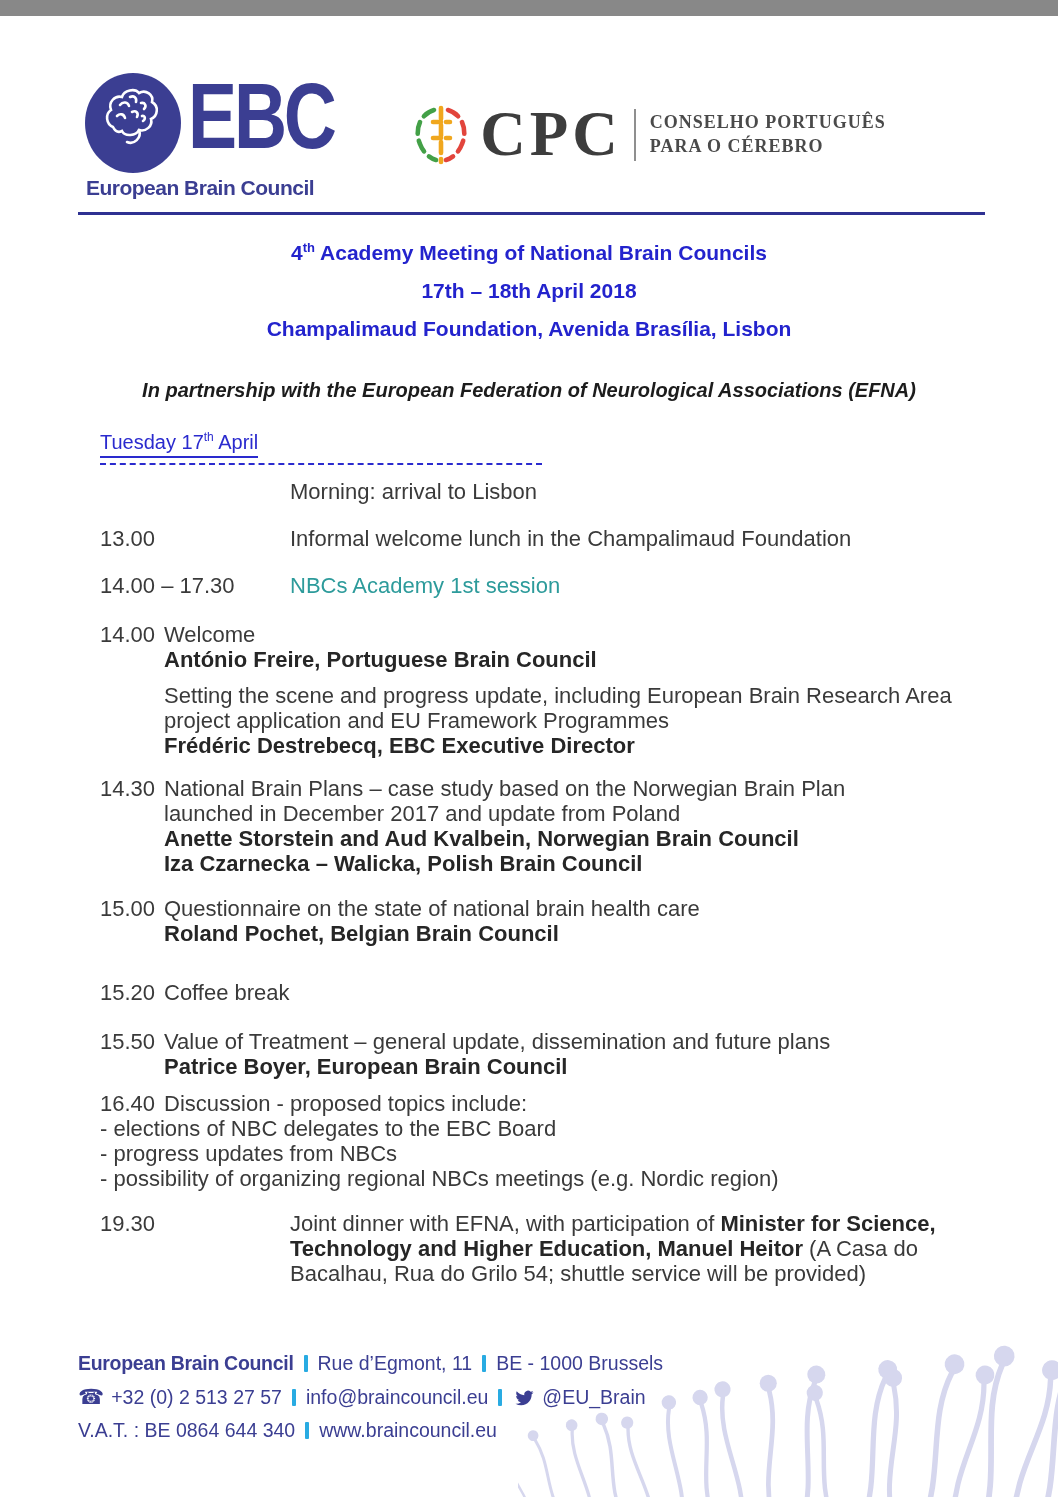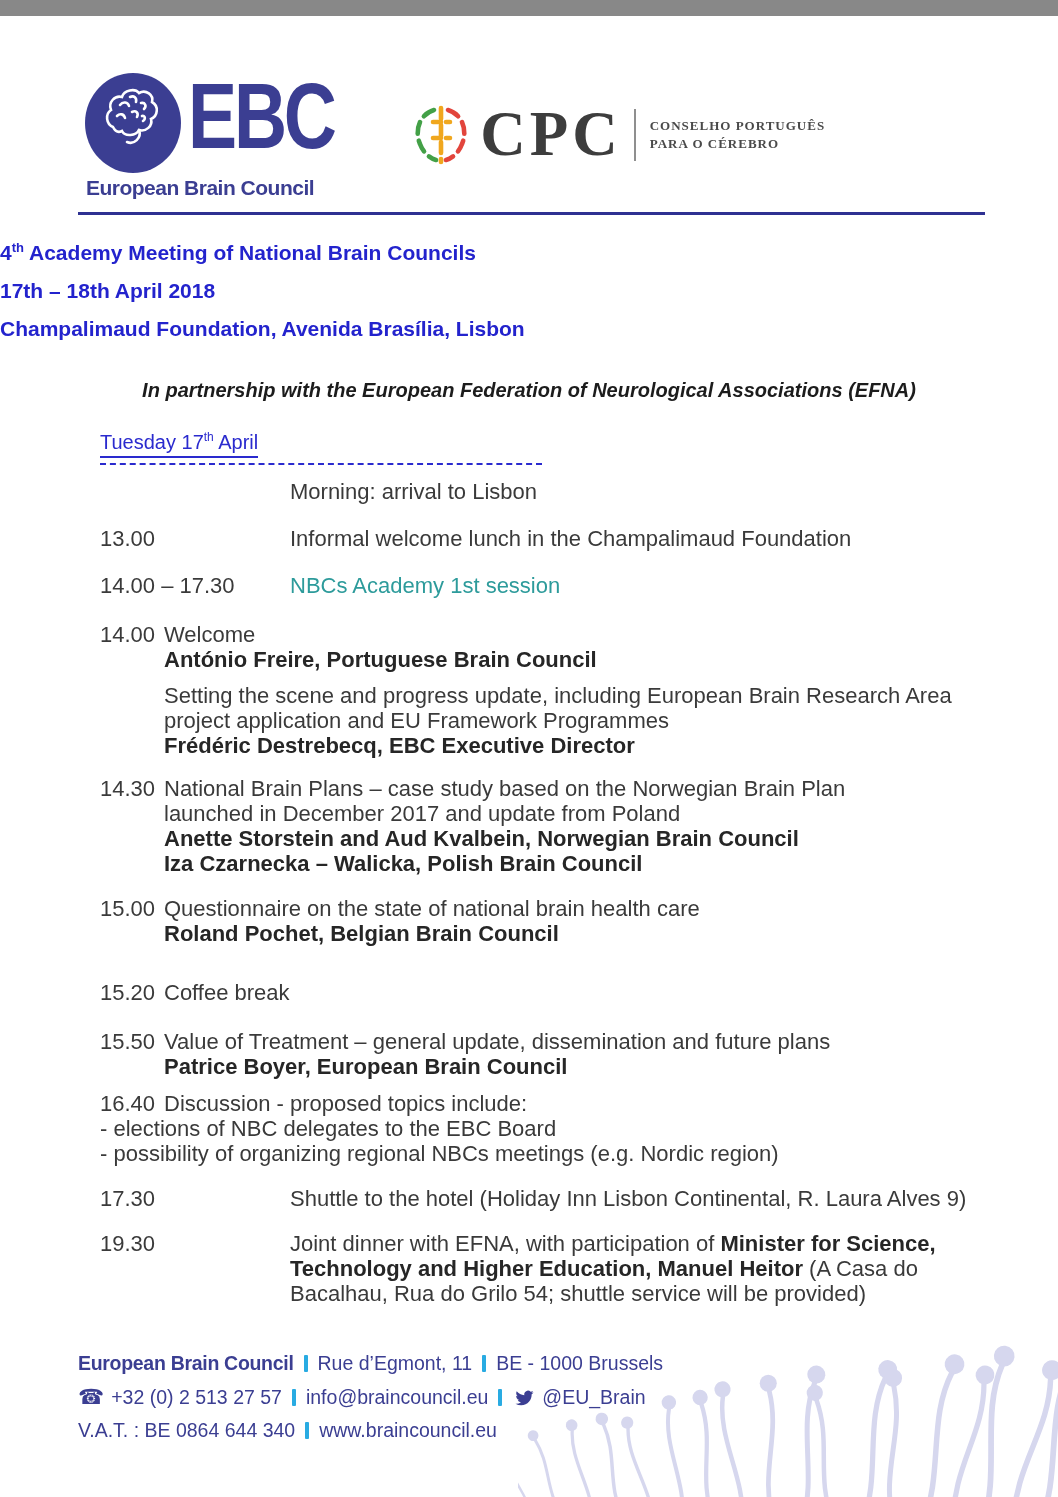--- a/index.html
+++ b/index.html
@@ -30,27 +30,27 @@
     font-weight: bold; font-size: 21px; color: #3b3e92;
     margin-top: 2px; letter-spacing: -0.5px;
   }
   .cpc { display: flex; align-items: center; margin: 26px 0 0 40px; }
   .cpc-acr {
     font-family: "Liberation Serif", serif; font-weight: bold;
     font-size: 63px; color: #3d3d3d; letter-spacing: 4px; margin-left: 10px;
   }
   .cpc-sep { width: 2px; height: 52px; background: #8f8f8f; margin: 0 14px 0 12px; }
   .cpc-org {
-    font-family: "Liberation Serif", serif; font-size: 13px;
+    font-family: "Liberation Serif", serif; font-size: 18px;
     color: #4a4a4a; letter-spacing: 1px; line-height: 1.32; font-weight: bold;
   }
 
   
   .rule { border: none; border-top: 3px solid #2e3192; margin: 12px 73px 0 78px; }
-  .titles { text-align: left; margin-top: 25px; color: #2323cd; font-weight: bold; font-size: 21px; }
+  .titles { text-align: center; margin-top: 25px; color: #2323cd; font-weight: bold; font-size: 21px; }
   .titles .line { margin-bottom: 14px; }
   .titles sup { font-size: 13px; }
   .partnership {
     text-align: center; font-size: 20px; font-weight: bold; font-style: italic;
     color: #1c1c1c; margin: 38px 40px 0;
   }
 
   
   .day { margin: 28px 0 0 100px; }
   .day-wrap { display: inline-block; width: 442px; border-bottom: 2px dashed #2a2ace; padding-bottom: 5px; }
@@ -210,28 +210,25 @@
       </div>
     </div>
 
     <div class="mt12">
       <div class="row">
         <div class="t-narrow">16.40</div>
         <div class="content">Discussion - proposed topics include:</div>
       </div>
       <div class="bullets">
         <div>- elections of NBC delegates to the EBC Board</div>
+        <div>- progress updates from NBCs</div>
         <div>- possibility of organizing regional NBCs meetings (e.g. Nordic region)</div>
       </div>
     </div>
 
-    <div class="row mt20">
-      <div class="t-wide">17.30</div>
-      <div class="content">Shuttle to the hotel (Holiday Inn Lisbon Continental, R. Laura Alves 9)</div>
-    </div>
 
     <div class="row mt20">
       <div class="t-wide">19.30</div>
       <div class="content w668"><span>Joint dinner with EFNA, with participation of </span><span class="b">Minister for Science, Technology and Higher Education, Manuel Heitor</span><span> (A Casa do Bacalhau, Rua do Grilo 54; shuttle service will be provided)</span></div>
     </div>
 
   </section>
 
   <footer class="footer">
     <div class="f-line">

